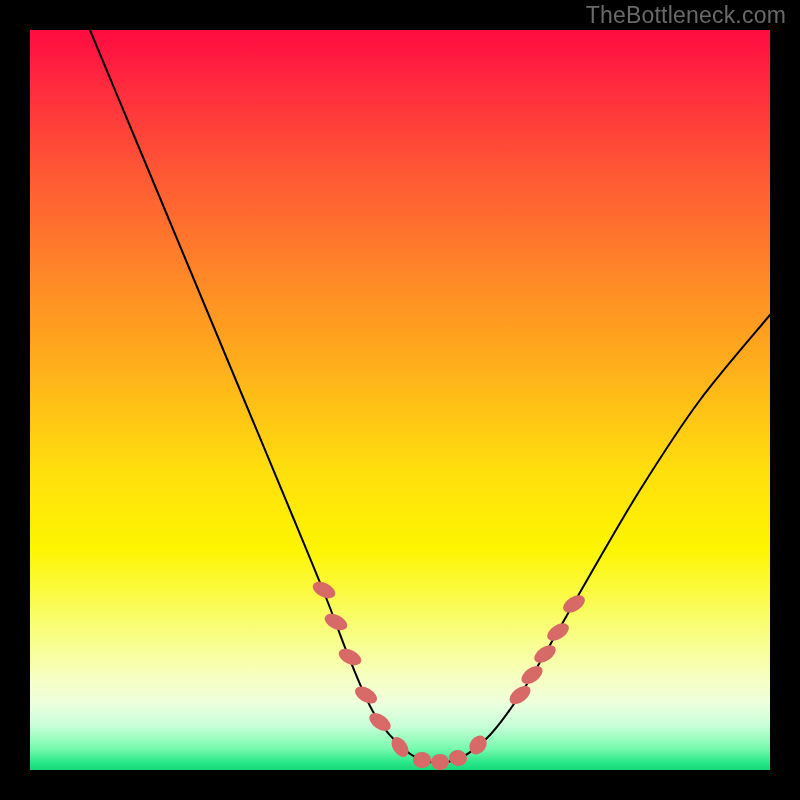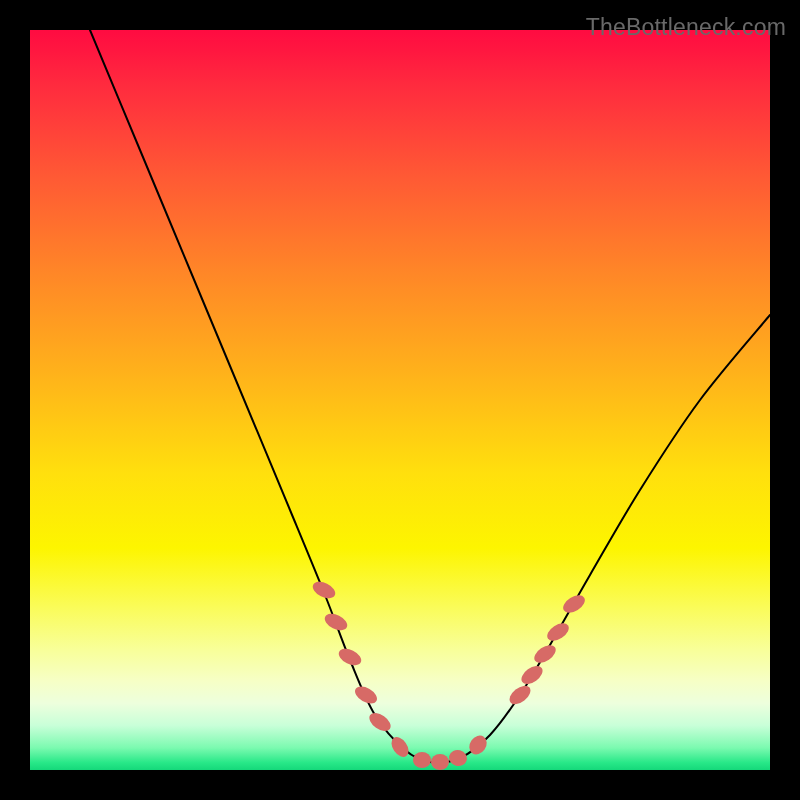--- a/index.html
+++ b/index.html
@@ -5,21 +5,21 @@
   * { margin: 0; padding: 0; box-sizing: border-box; }
   html, body { width: 800px; height: 800px; overflow: hidden; background: #000; }
   .frame {
     position: relative;
     width: 800px;
     height: 800px;
     background: #000;
   }
   .watermark {
     position: absolute;
-    top: 14px;
+    top: 2px;
     right: 14px;
     font-family: Arial, Helvetica, sans-serif;
     font-size: 23px;
     color: #696969;
     letter-spacing: 0.2px;
     z-index: 10;
   }
   .plot {
     position: absolute;
     left: 30px;

